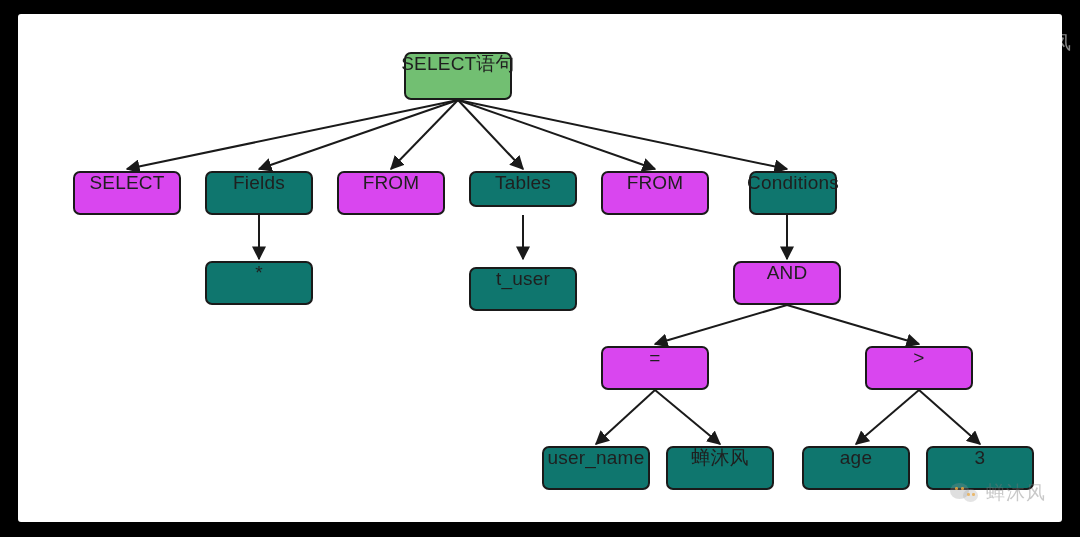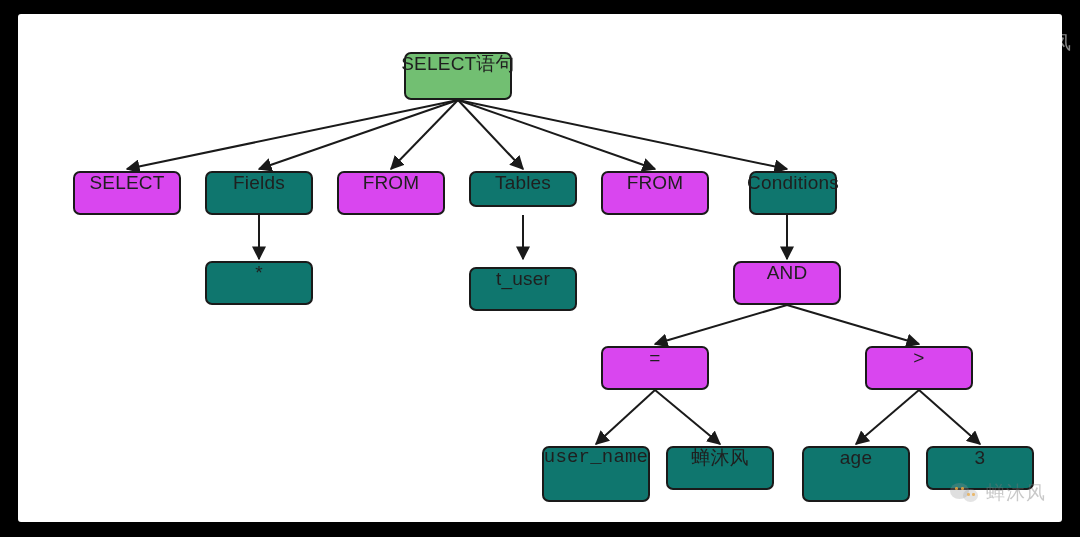--- a/index.html
+++ b/index.html
@@ -170,27 +170,27 @@
         </div>
         <div class="node purple" style="left: 715px; top: 247px; width: 108px; height: 44px; border-radius: 8px;">
           <span>AND</span>
         </div>
         <div class="node purple" style="left: 583px; top: 332px; width: 108px; height: 44px;">
           <span>=</span>
         </div>
         <div class="node purple" style="left: 847px; top: 332px; width: 108px; height: 44px;">
           <span>&gt;</span>
         </div>
-        <div class="node orange" style="left: 524px; top: 432px; width: 108px; height: 56px; font-family: Liberation Mono, monospace;">
+        <div class="node orange" style="left: 524px; top: 432px; width: 108px; height: 44px;">
           <span>user_name</span>
         </div>
         <div class="node orange" style="left: 648px; top: 432px; width: 108px; height: 44px;">
           <span>蝉沐风</span>
         </div>
-        <div class="node orange" style="left: 784px; top: 432px; width: 108px; height: 56px;">
+        <div class="node orange" style="left: 784px; top: 432px; width: 108px; height: 44px;">
           <span>age</span>
         </div>
         <div class="node orange" style="left: 908px; top: 432px; width: 108px; height: 44px;">
           <span>3</span>
         </div>
       </div>
 
     <div class="wm wm-bottom">
       <span class="wm-logo">
         <span class="bub big"></span>

